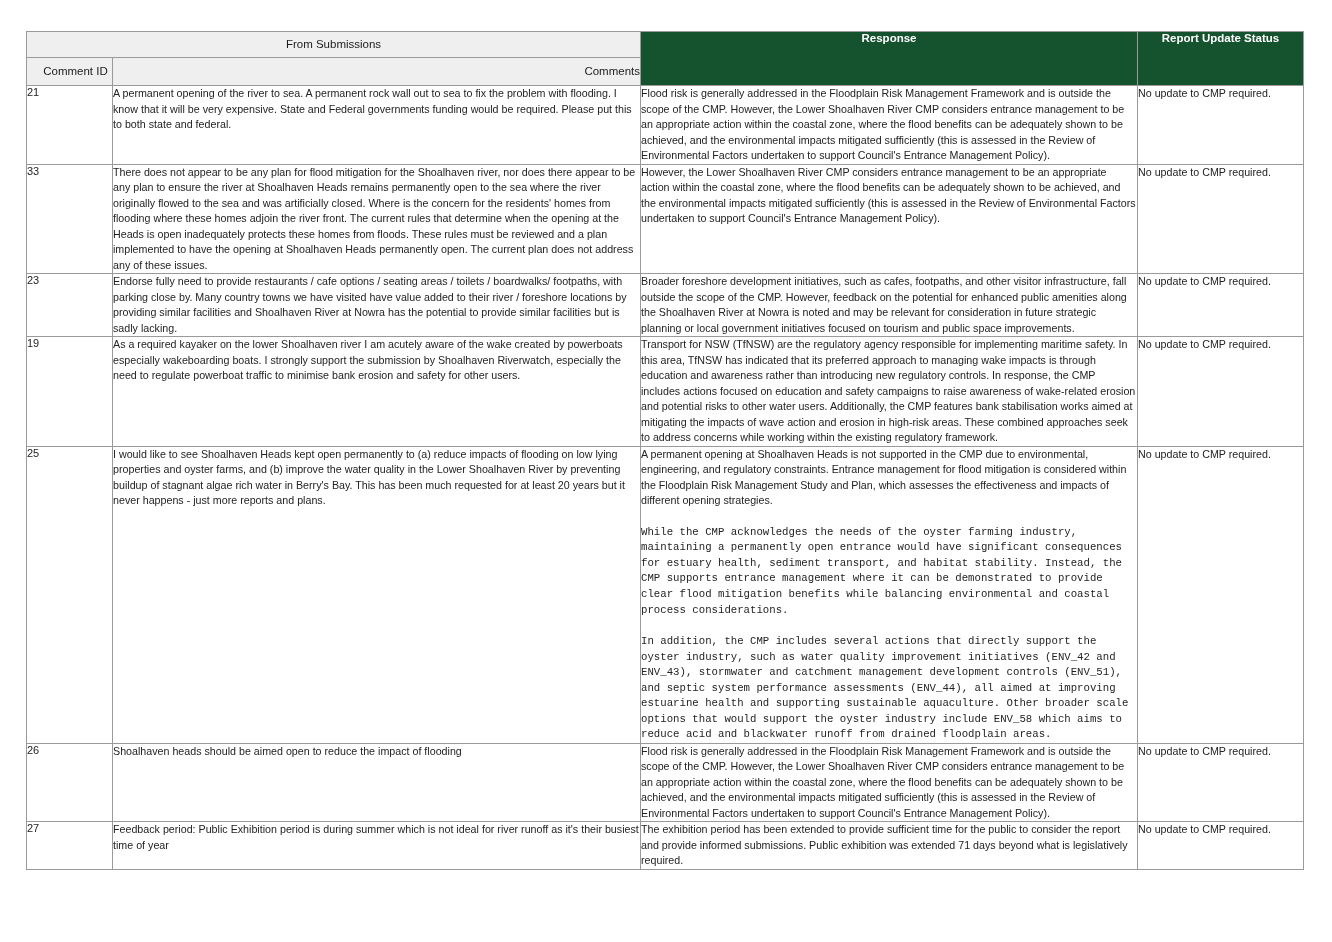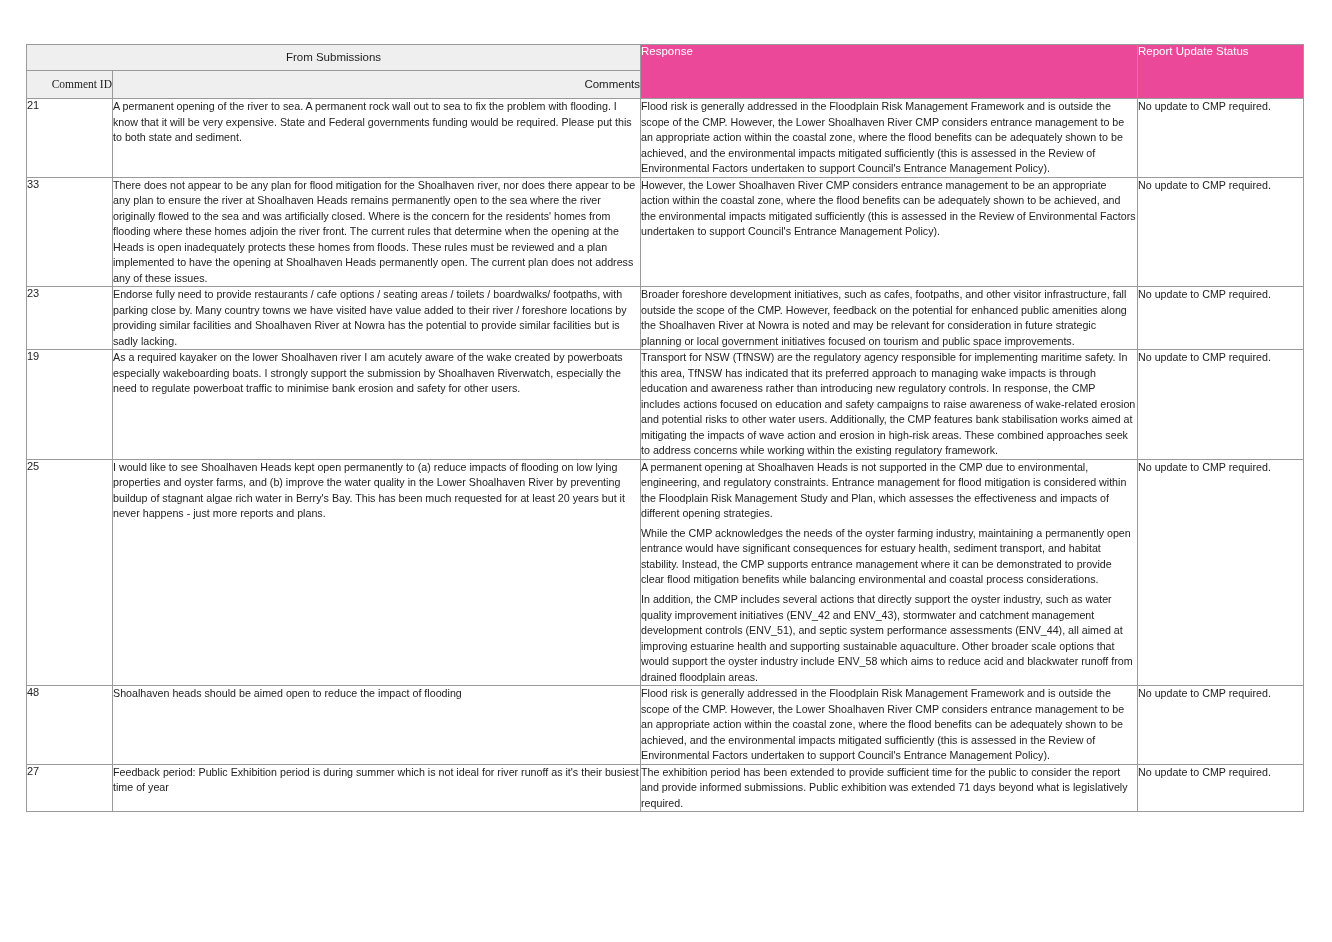--- a/index.html
+++ b/index.html
@@ -12,21 +12,21 @@
     height: 942px;
     font-family: "Liberation Sans", sans-serif;
     color: #1a1a1a;
     overflow: hidden;
   }
   .page {
     position: relative;
     width: 1332px;
     height: 942px;
     box-sizing: border-box;
-    padding: 44px 29px 0 26px;
+    padding: 31px 29px 0 26px;
   }
   table.submissions {
     width: 100%;
     border-collapse: collapse;
     table-layout: fixed;
   }
   table.submissions td,
   table.submissions th {
     border: 1px solid #9a9a9a;
     vertical-align: top;
@@ -47,50 +47,50 @@
     background: #efefef;
     text-align: right;
     font-weight: normal;
     font-size: 11.5px;
     color: #1c1c1c;
     height: 27px;
     line-height: 27px;
     padding: 0 4px;
   }
   th.sub-head.left {
-    text-align: right;
+    text-align: center;
     padding-left: 12px;
-    font-family: Liberation Serif, serif;
   }
   th.blue-head {
-    background: #ec4899;
+    background: #14532d;
     color: #ffffff;
-    text-align: left;
-    font-weight: normal;
+    text-align: center;
+    font-weight: bold;
     font-size: 11.5px;
     vertical-align: middle;
     padding: 0 6px;
   }
   
   td.cell {
     font-size: 10.7px;
     line-height: 1.45;
     padding: 7px 9px 8px 9px;
     color: #232323;
   }
   td.id-cell {
     font-size: 11px;
     padding: 7px 9px 8px 12px;
     color: #232323;
   }
   td.cell p {
     margin: 0;
   }
   td.cell p + p {
-    margin-top: 4px;
+    margin-top: 16px;
+    font-family: Liberation Mono, monospace;
   }
   
   col.c-id      { width: 86px; }
   col.c-comment { width: 528px; }
   col.c-resp    { width: 497px; }
   col.c-status  { width: 166px; }
 </style>
 </head>
 <body>
 
@@ -109,21 +109,21 @@
         <th class="blue-head" rowspan="2">Report Update Status</th>
       </tr>
       <tr>
         <th class="sub-head left">Comment ID</th>
         <th class="sub-head">Comments</th>
       </tr>
     </thead>
     <tbody>
       <tr>
         <td class="id-cell">21</td>
-        <td class="cell">A permanent opening of the river to sea. A permanent rock wall out to sea to fix the problem with flooding. I know that it will be very expensive. State and Federal governments funding would be required.  Please put this to both state and sediment.</td>
+        <td class="cell">A permanent opening of the river to sea. A permanent rock wall out to sea to fix the problem with flooding. I know that it will be very expensive. State and Federal governments funding would be required.  Please put this to both state and federal.</td>
         <td class="cell">
             <p>Flood risk is generally addressed in the Floodplain Risk Management Framework and is outside the scope of the CMP. However, the Lower Shoalhaven River CMP considers entrance management to be an appropriate action within the coastal zone, where the flood benefits can be adequately shown to be achieved, and the environmental impacts mitigated sufficiently (this is assessed in the Review of Environmental Factors undertaken to support Council's Entrance Management Policy).</p>
           </td>
         <td class="cell">No update to CMP required.</td>
       </tr>
       <tr>
         <td class="id-cell">33</td>
         <td class="cell">There does not appear to be any plan for flood mitigation for the Shoalhaven river, nor does there appear to be any plan to ensure the river at Shoalhaven Heads remains permanently open to the sea where the river originally flowed to the sea and was artificially closed. Where is the concern for the residents' homes from flooding where these homes adjoin the river front. The current rules that determine when the opening at the Heads is open inadequately protects these homes from floods. These rules must be reviewed and a plan implemented to have the opening at Shoalhaven Heads permanently open. The current plan does not address any of these issues.</td>
         <td class="cell">
             <p>However, the Lower Shoalhaven River CMP considers entrance management to be an appropriate action within the coastal zone, where the flood benefits can be adequately shown to be achieved, and the environmental impacts mitigated sufficiently (this is assessed in the Review of Environmental Factors undertaken to support Council's Entrance Management Policy).</p>
@@ -150,21 +150,21 @@
         <td class="id-cell">25</td>
         <td class="cell">I would like to see Shoalhaven Heads kept open permanently to (a) reduce impacts of flooding on low lying properties and oyster farms, and (b) improve the water quality in the Lower Shoalhaven River by preventing buildup of stagnant algae rich water in Berry's Bay. This has been much requested for at least 20 years but it never happens - just more reports and plans.</td>
         <td class="cell">
             <p>A permanent opening at Shoalhaven Heads is not supported in the CMP due to environmental, engineering, and regulatory constraints. Entrance management for flood mitigation is considered within the Floodplain Risk Management Study and Plan, which assesses the effectiveness and impacts of different opening strategies.</p>
             <p>While the CMP acknowledges the needs of the oyster farming industry, maintaining a permanently open entrance would have significant consequences for estuary health, sediment transport, and habitat stability. Instead, the CMP supports entrance management where it can be demonstrated to provide clear flood mitigation benefits while balancing environmental and coastal process considerations.</p>
             <p>In addition, the CMP includes several actions that directly support the oyster industry, such as water quality improvement initiatives (ENV_42 and ENV_43), stormwater and catchment management development controls (ENV_51), and septic system performance assessments (ENV_44), all aimed at improving estuarine health and supporting sustainable aquaculture. Other broader scale options that would support the oyster industry include ENV_58 which aims to reduce acid and blackwater runoff from drained floodplain areas.</p>
           </td>
         <td class="cell">No update to CMP required.</td>
       </tr>
       <tr>
-        <td class="id-cell">48</td>
+        <td class="id-cell">26</td>
         <td class="cell">Shoalhaven heads should be aimed open to reduce the impact of flooding</td>
         <td class="cell">
             <p>Flood risk is generally addressed in the Floodplain Risk Management Framework and is outside the scope of the CMP. However, the Lower Shoalhaven River CMP considers entrance management to be an appropriate action within the coastal zone, where the flood benefits can be adequately shown to be achieved, and the environmental impacts mitigated sufficiently (this is assessed in the Review of Environmental Factors undertaken to support Council's Entrance Management Policy).</p>
           </td>
         <td class="cell">No update to CMP required.</td>
       </tr>
       <tr>
         <td class="id-cell">27</td>
         <td class="cell">Feedback period: Public Exhibition period is during summer which is not ideal for river runoff as it's their busiest time of year</td>
         <td class="cell">

